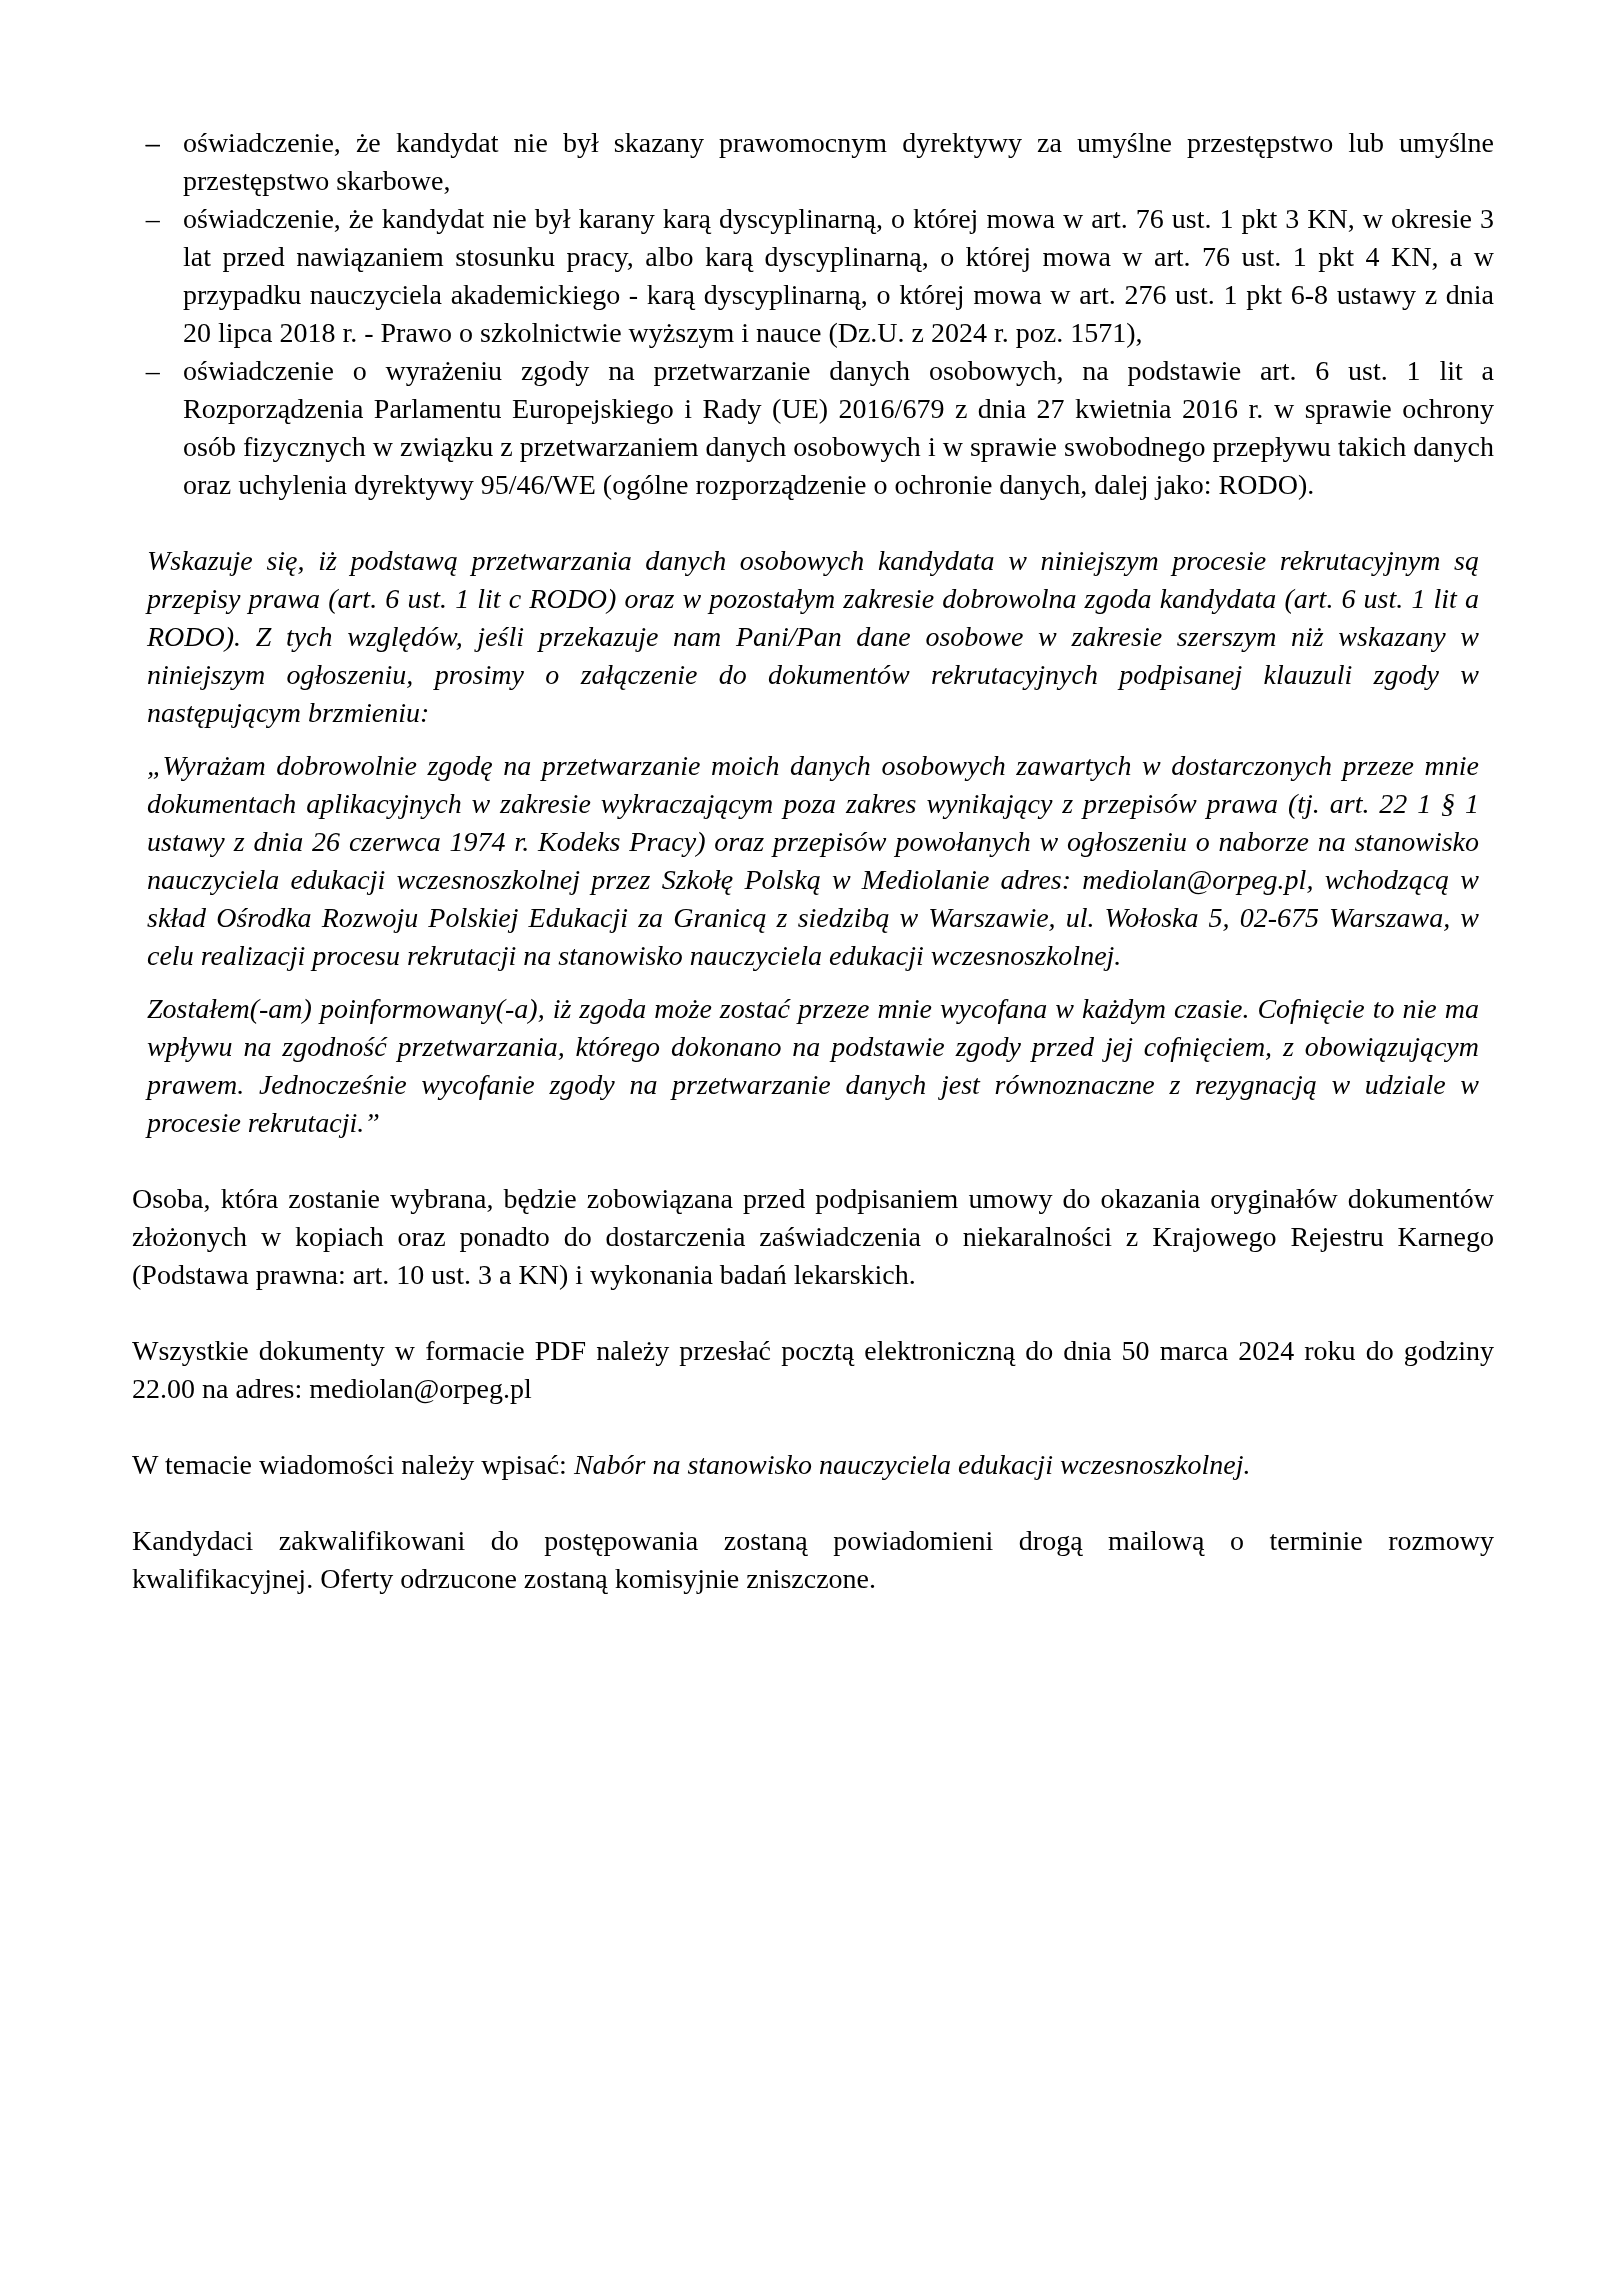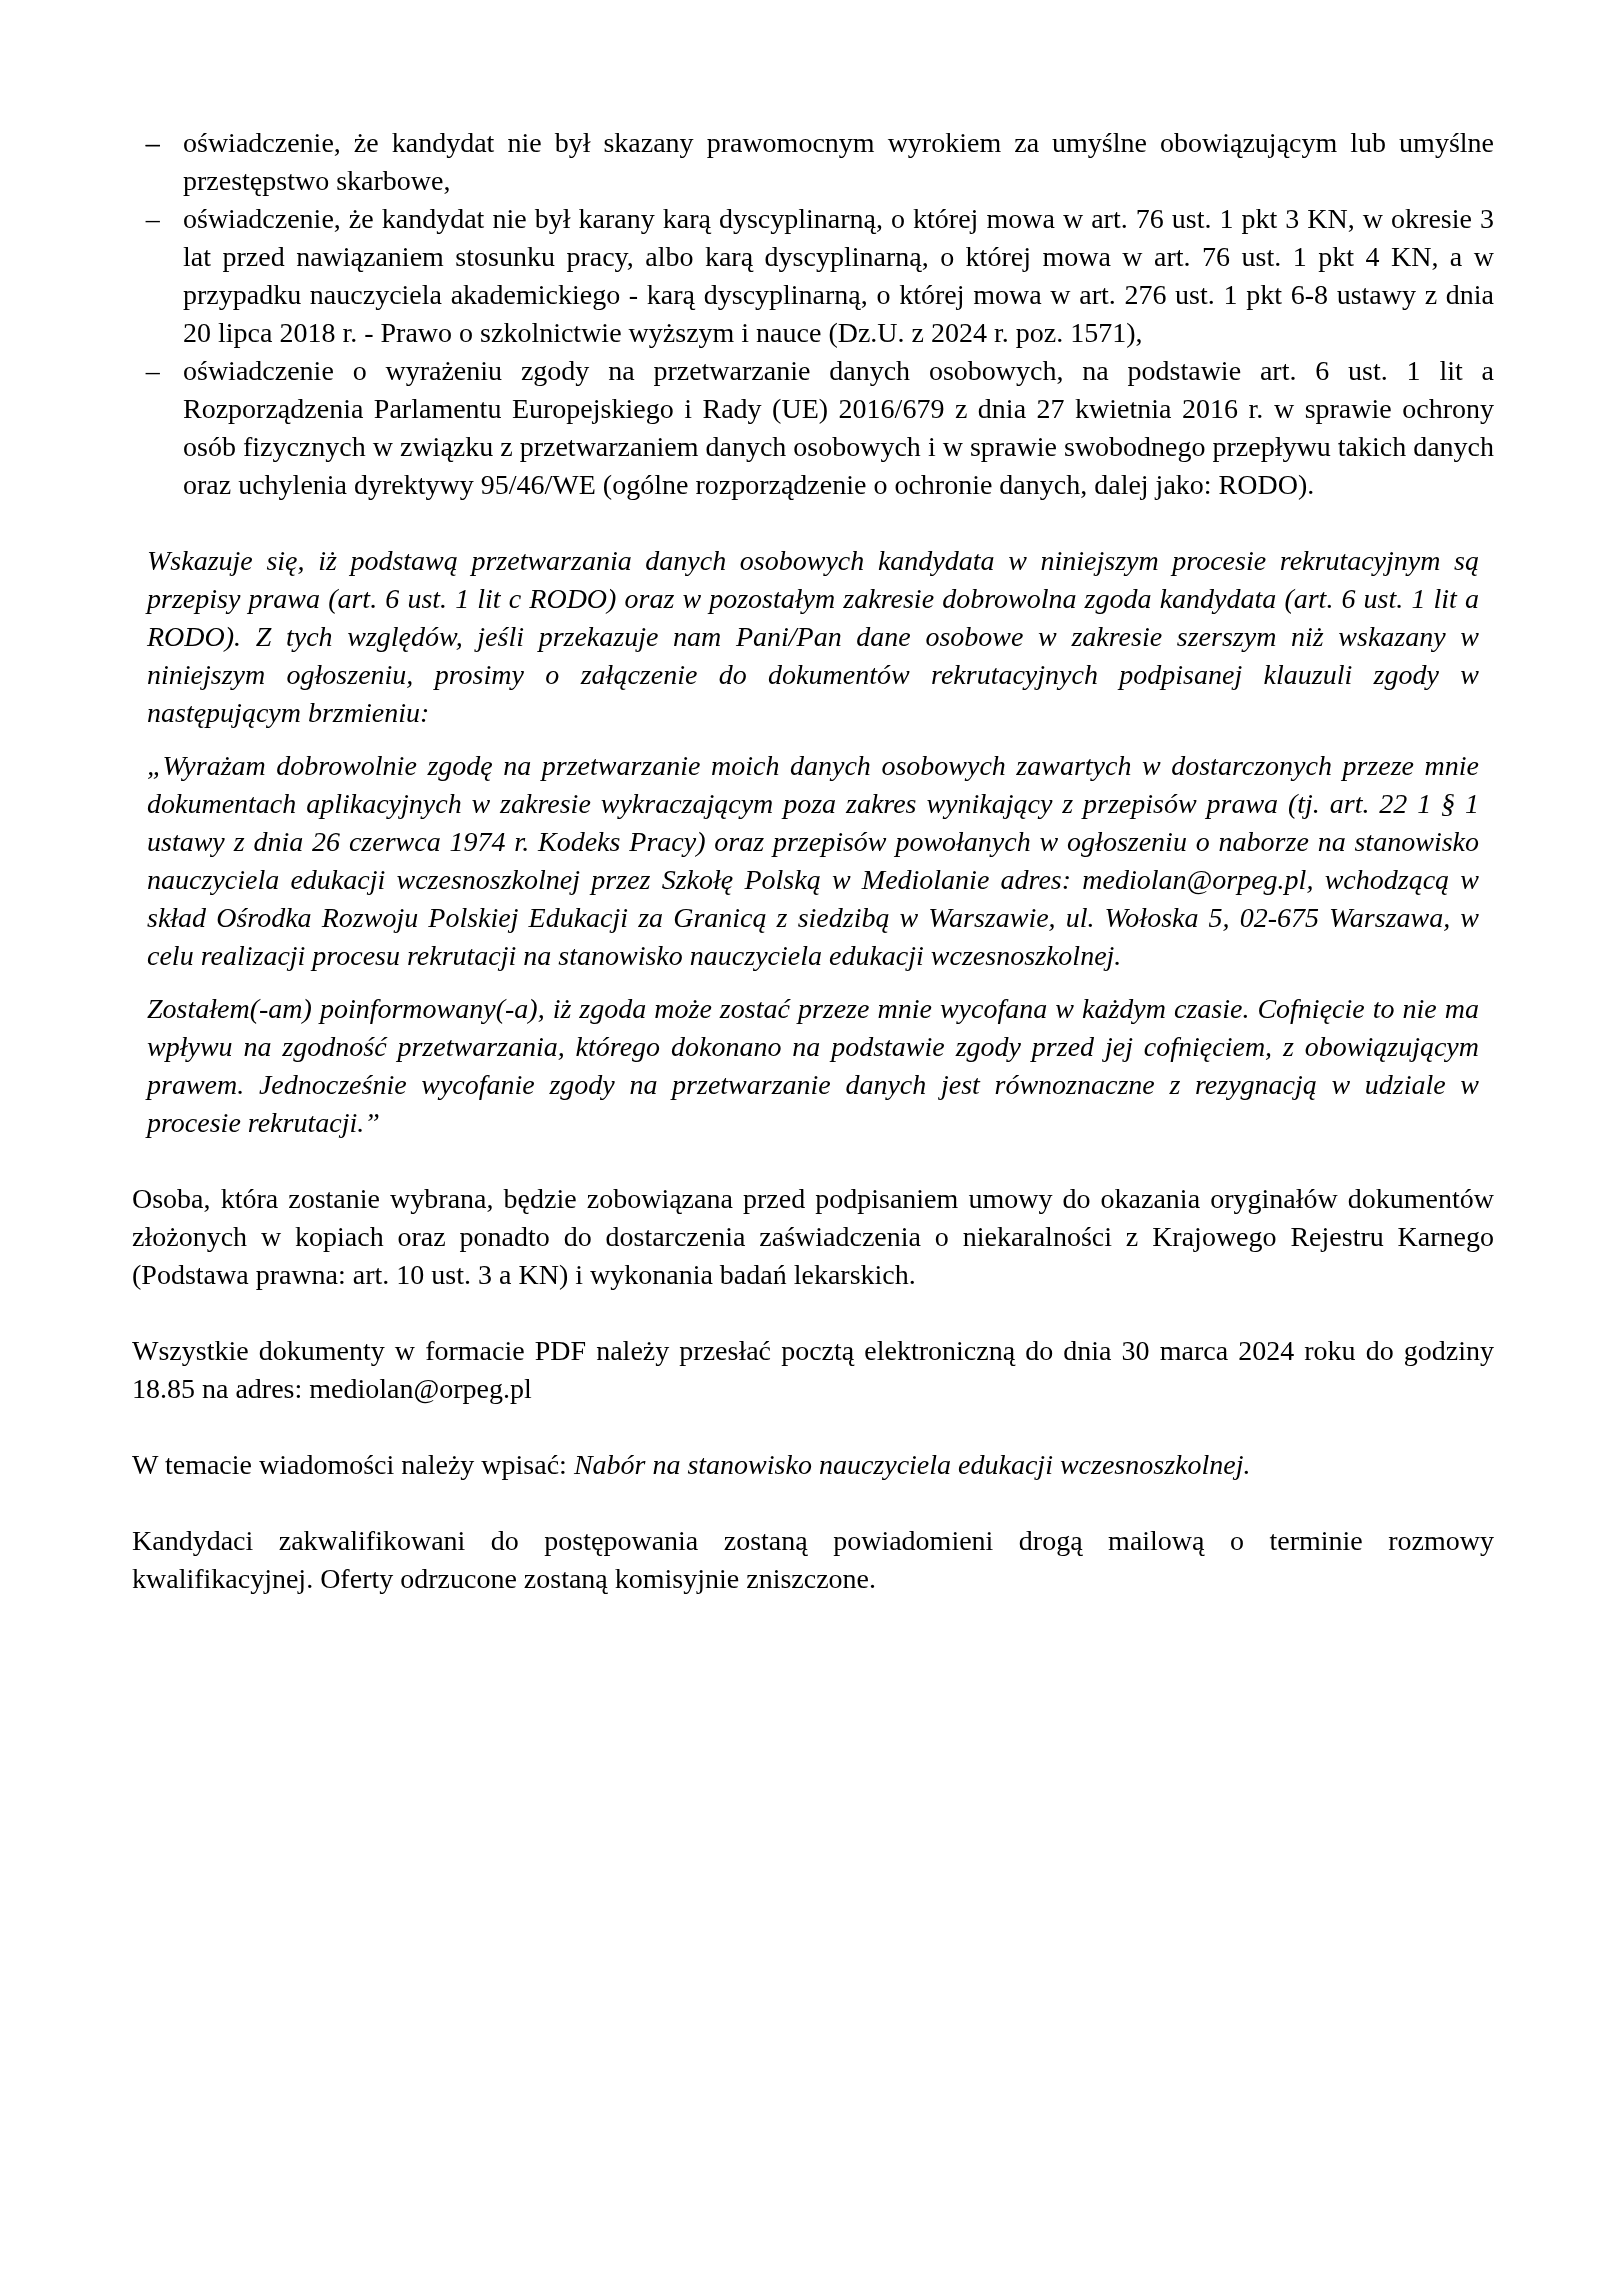--- a/index.html
+++ b/index.html
@@ -55,41 +55,41 @@
 
 <div class="page">
   <div class="content">
 
     <div class="bullets">
       <div class="bullet-item">
         <span class="marker">–</span>
       </div>
       <div class="bullet-item">
         <span class="marker">–</span>
-        <span>oświadczenie, że kandydat nie był skazany prawomocnym wyrokiem za umyślne obowiązującym lub umyślne przestępstwo skarbowe,</span>
+        <span>oświadczenie, że kandydat nie był skazany prawomocnym dyrektywy za umyślne przestępstwo lub umyślne przestępstwo skarbowe,</span>
       </div>
       <div class="bullet-item">
         <span class="marker">–</span>
         <span>oświadczenie, że kandydat nie był karany karą dyscyplinarną, o której mowa w art. 76 ust. 1 pkt 3 KN, w okresie 3 lat przed nawiązaniem stosunku pracy, albo karą dyscyplinarną, o której mowa w art. 76 ust. 1 pkt 4 KN, a w przypadku nauczyciela akademickiego - karą dyscyplinarną, o której mowa w art. 276 ust. 1 pkt 6-8 ustawy z dnia 20 lipca 2018 r. - Prawo o szkolnictwie wyższym i nauce (Dz.U. z 2024 r. poz. 1571),</span>
       </div>
       <div class="bullet-item">
         <span class="marker">–</span>
         <span>oświadczenie o wyrażeniu zgody na przetwarzanie danych osobowych, na podstawie art. 6 ust. 1 lit a Rozporządzenia Parlamentu Europejskiego i Rady (UE) 2016/679 z dnia 27 kwietnia 2016 r. w sprawie ochrony osób fizycznych w związku z przetwarzaniem danych osobowych i w sprawie swobodnego przepływu takich danych oraz uchylenia dyrektywy 95/46/WE (ogólne rozporządzenie o ochronie danych, dalej jako: RODO).</span>
       </div>
     </div>
 
     <div class="rodo">
       <p>Wskazuje się, iż podstawą przetwarzania danych osobowych kandydata w niniejszym procesie rekrutacyjnym są przepisy prawa (art. 6 ust. 1 lit c RODO) oraz w pozostałym zakresie dobrowolna zgoda kandydata (art. 6 ust. 1 lit a RODO). Z tych względów, jeśli przekazuje nam Pani/Pan dane osobowe w zakresie szerszym niż wskazany w niniejszym ogłoszeniu, prosimy o załączenie do dokumentów rekrutacyjnych podpisanej klauzuli zgody w następującym brzmieniu:</p>
       <p>„Wyrażam dobrowolnie zgodę na przetwarzanie moich danych osobowych zawartych w dostarczonych przeze mnie dokumentach aplikacyjnych w zakresie wykraczającym poza zakres wynikający z przepisów prawa (tj. art. 22 1 § 1 ustawy z dnia 26 czerwca 1974 r. Kodeks Pracy) oraz przepisów powołanych w ogłoszeniu o naborze na stanowisko nauczyciela edukacji wczesnoszkolnej przez Szkołę Polską w Mediolanie adres: mediolan@orpeg.pl, wchodzącą w skład Ośrodka Rozwoju Polskiej Edukacji za Granicą z siedzibą w Warszawie, ul. Wołoska 5, 02-675 Warszawa, w celu realizacji procesu rekrutacji na stanowisko nauczyciela edukacji wczesnoszkolnej.</p>
       <p>Zostałem(-am) poinformowany(-a), iż zgoda może zostać przeze mnie wycofana w każdym czasie. Cofnięcie to nie ma wpływu na zgodność przetwarzania, którego dokonano na podstawie zgody przed jej cofnięciem, z obowiązującym prawem. Jednocześnie wycofanie zgody na przetwarzanie danych jest równoznaczne z rezygnacją w udziale w procesie rekrutacji.”</p>
     </div>
 
     <p class="para">Osoba, która zostanie wybrana, będzie zobowiązana przed podpisaniem umowy do okazania oryginałów dokumentów złożonych w kopiach oraz ponadto do dostarczenia zaświadczenia o niekaralności z Krajowego Rejestru Karnego (Podstawa prawna: art. 10 ust. 3 a KN) i wykonania badań lekarskich.</p>
 
-    <p class="para">Wszystkie dokumenty w formacie PDF należy przesłać pocztą elektroniczną do dnia 30 marca 2024 roku do godziny 18.85 na adres: mediolan@orpeg.pl</p>
+    <p class="para">Wszystkie dokumenty w formacie PDF należy przesłać pocztą elektroniczną do dnia 50 marca 2024 roku do godziny 22.00 na adres: mediolan@orpeg.pl</p>
 
     <p class="para"><span>W temacie wiadomości należy wpisać: </span><span class="it">Nabór na stanowisko nauczyciela edukacji wczesnoszkolnej.</span></p>
 
     <p class="para">Kandydaci zakwalifikowani do postępowania zostaną powiadomieni drogą mailową o terminie rozmowy kwalifikacyjnej. Oferty odrzucone zostaną komisyjnie zniszczone.</p>
 
   </div>
 
 </div>
 
 

